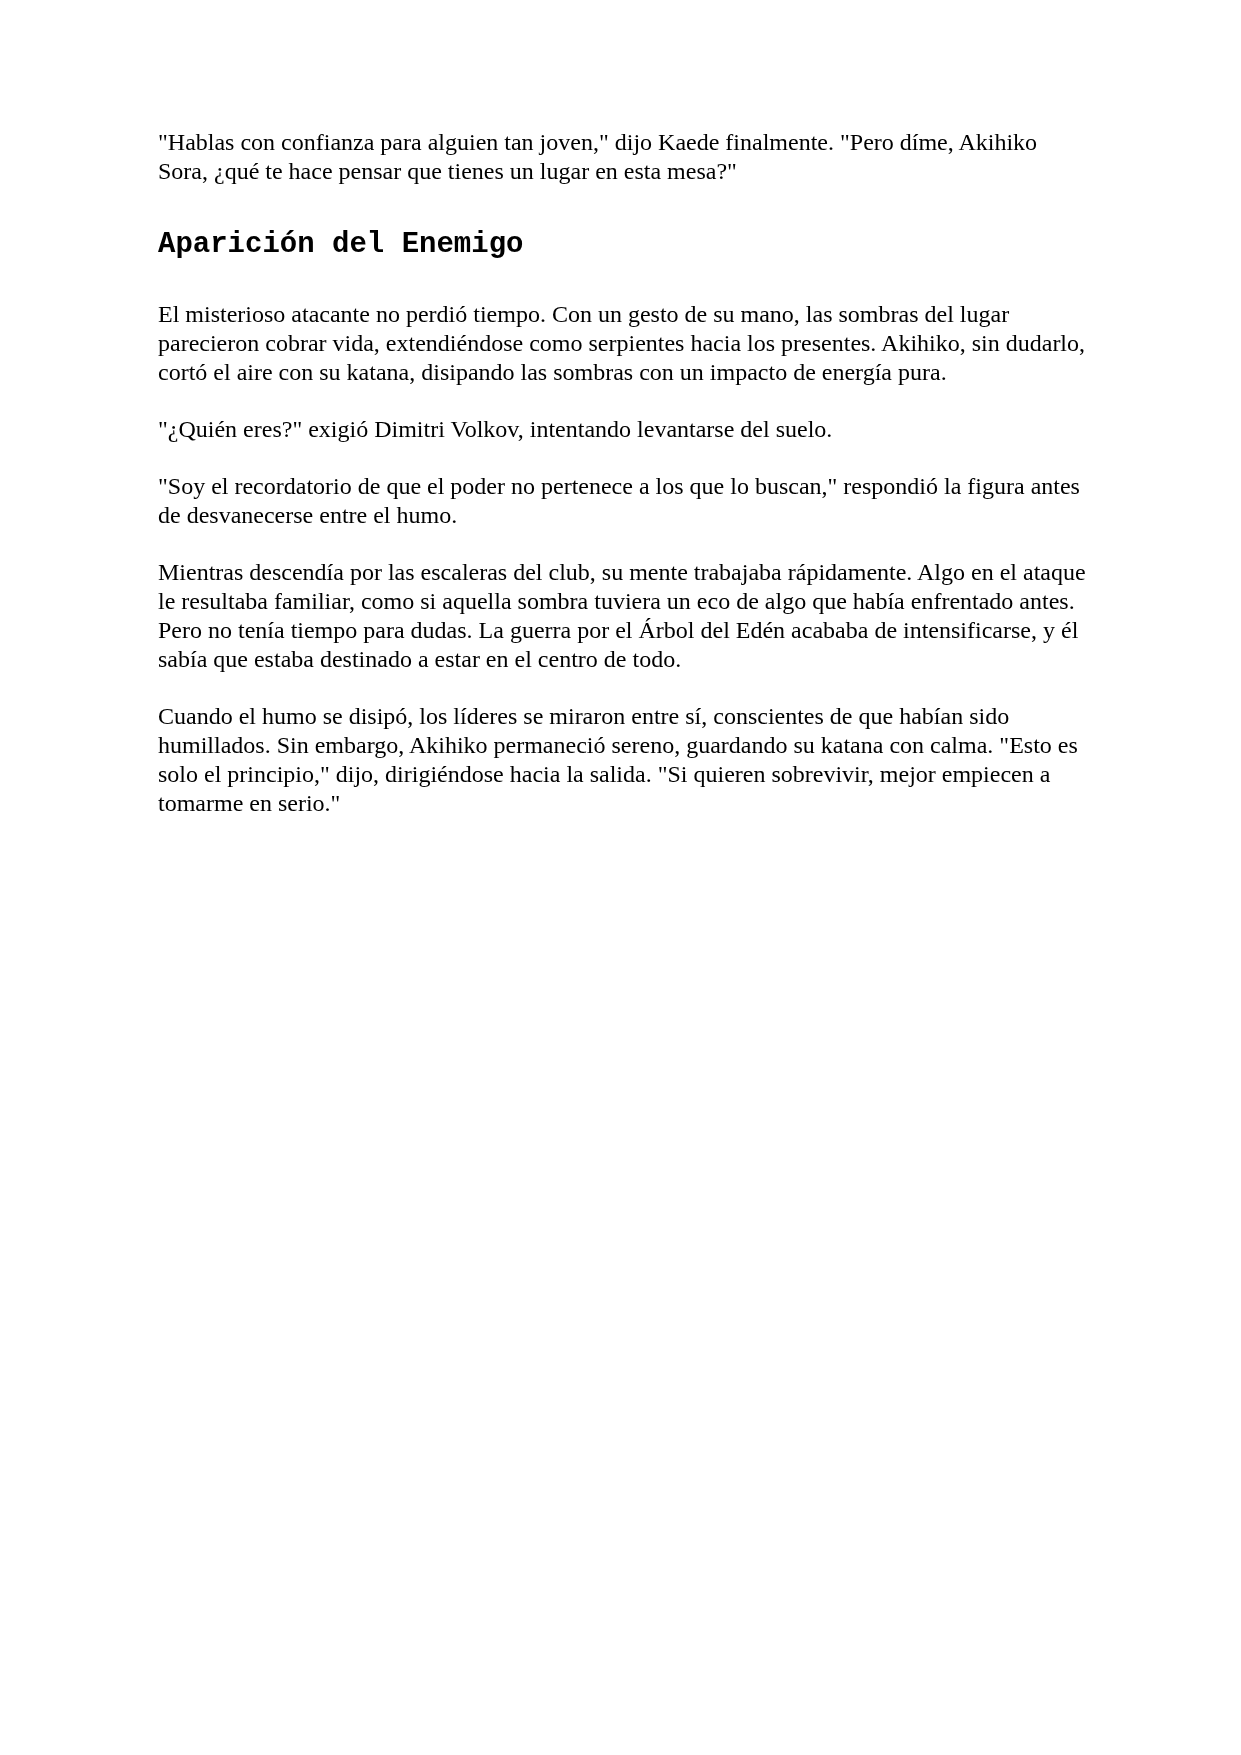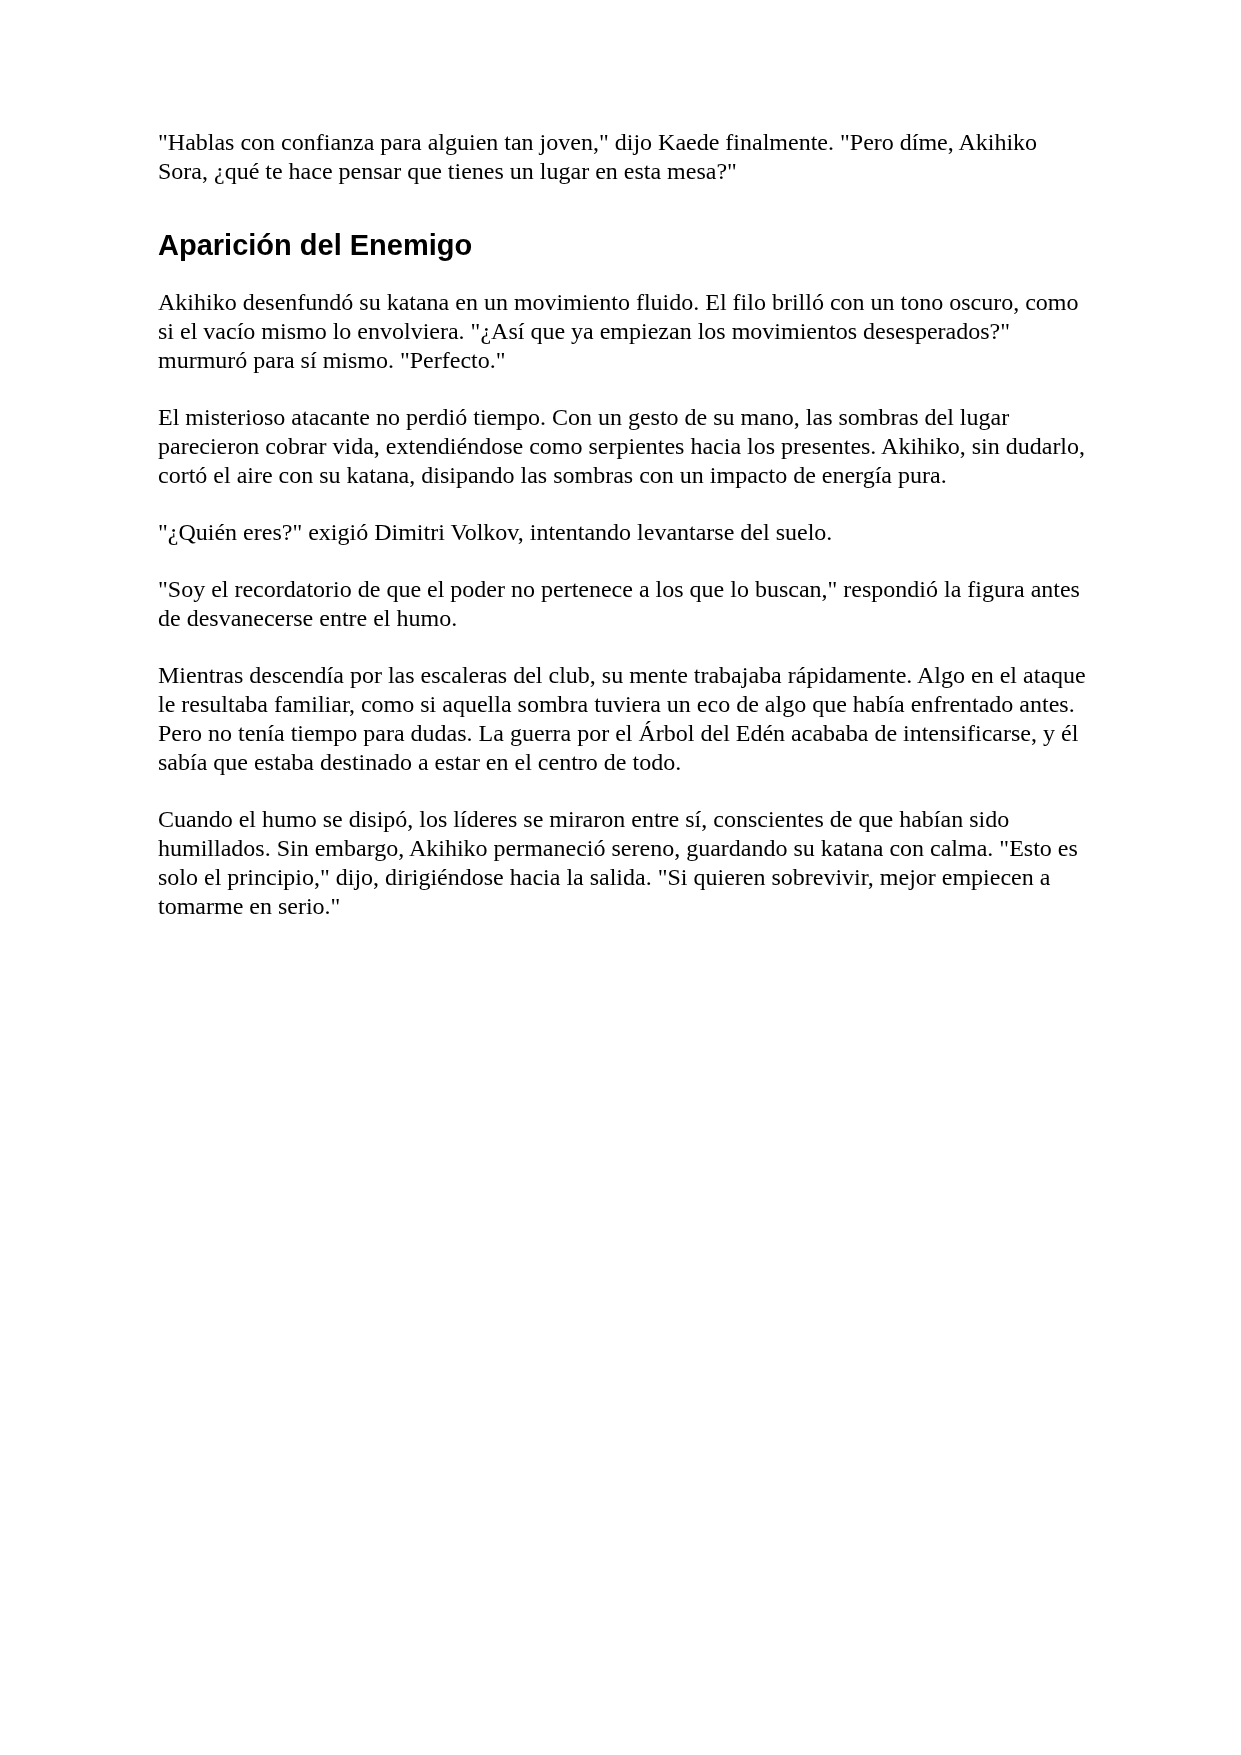--- a/index.html
+++ b/index.html
@@ -19,33 +19,32 @@
     line-height: 29px;
     color: #000000;
     overflow: hidden;
   }
   .page p {
     margin: 0 0 28px 0;
     padding: 0;
     text-align: left;
   }
   .page h2 {
-    font-family: Liberation Sans, sans-serif;
+    font-family: Liberation Mono, monospace;
     font-size: 29px;
     line-height: 34px;
     font-weight: bold;
-    margin: 42px 0 26px 0;
+    margin: 42px 0 38px 0;
     padding: 0;
   }
 </style>
 </head>
 <body>
 
 <div class="page">
   <p>"Hablas con confianza para alguien tan joven," dijo Kaede finalmente. "Pero díme, Akihiko Sora, ¿qué te hace pensar que tienes un lugar en esta mesa?"</p>
   <h2>Aparición del Enemigo</h2>
-  <p>Akihiko desenfundó su katana en un movimiento fluido. El filo brilló con un tono oscuro, como si el vacío mismo lo envolviera. "¿Así que ya empiezan los movimientos desesperados?" murmuró para sí mismo. "Perfecto."</p>
   <p>El misterioso atacante no perdió tiempo. Con un gesto de su mano, las sombras del lugar parecieron cobrar vida, extendiéndose como serpientes hacia los presentes. Akihiko, sin dudarlo, cortó el aire con su katana, disipando las sombras con un impacto de energía pura.</p>
   <p>"¿Quién eres?" exigió Dimitri Volkov, intentando levantarse del suelo.</p>
   <p>"Soy el recordatorio de que el poder no pertenece a los que lo buscan," respondió la figura antes de desvanecerse entre el humo.</p>
   <p>Mientras descendía por las escaleras del club, su mente trabajaba rápidamente. Algo en el ataque le resultaba familiar, como si aquella sombra tuviera un eco de algo que había enfrentado antes. Pero no tenía tiempo para dudas. La guerra por el Árbol del Edén acababa de intensificarse, y él sabía que estaba destinado a estar en el centro de todo.</p>
   <p>Cuando el humo se disipó, los líderes se miraron entre sí, conscientes de que habían sido humillados. Sin embargo, Akihiko permaneció sereno, guardando su katana con calma. "Esto es solo el principio," dijo, dirigiéndose hacia la salida. "Si quieren sobrevivir, mejor empiecen a tomarme en serio."</p>
 </div>
 
 </body></html>

